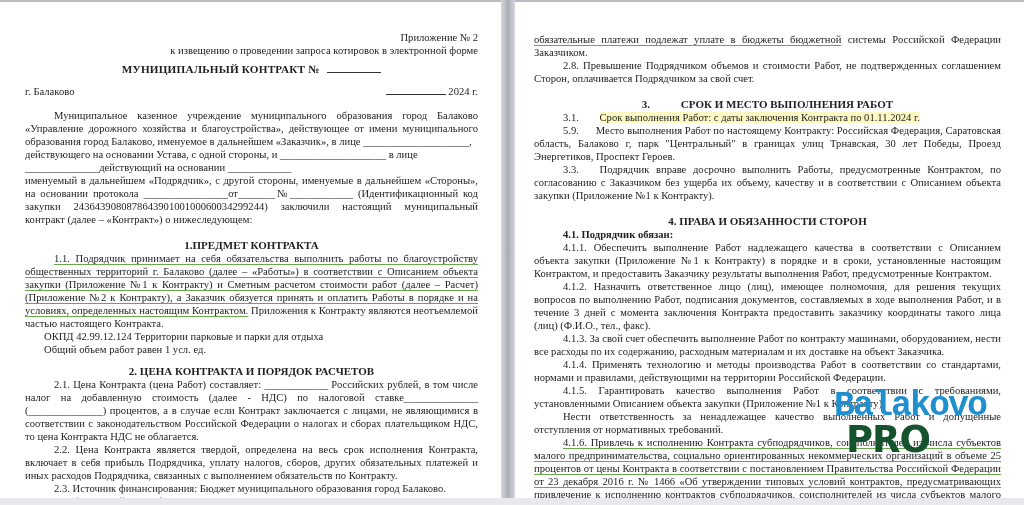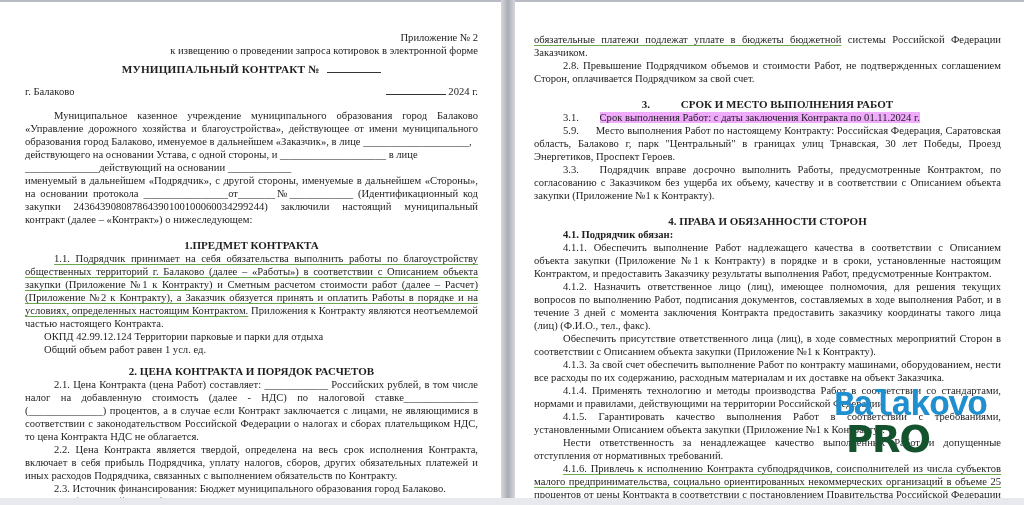--- a/index.html
+++ b/index.html
@@ -24,21 +24,21 @@
   #page-right .content { left:19px; width:467px; top:31px; }
   p { margin:0; text-align:justify; }
   .ind { text-indent:29px; }
   .ind2 { text-indent:19px; }
   .right { text-align:right; }
   .center { text-align:center; }
   .bold { font-weight:bold; }
   .title { font-weight:bold; font-size:11.2px; letter-spacing:0.2px; }
   .h { font-weight:bold; font-size:11px; text-align:center; }
   .gl { text-decoration:underline; text-decoration-color:#6aa84f; text-decoration-style:solid; text-underline-offset:2px; }
-  .hl { background:#f0abfc; }
+  .hl { background:#fef9c3; }
   .row { display:flex; justify-content:space-between; }
   .blank { display:inline-block; border-bottom:1px solid #333; height:9px; vertical-align:baseline; }
   .watermark { position:absolute; left:834px; top:388px; width:180px; height:80px; }
   .wm1 { position:absolute; left:0; top:0; font-family:Liberation Mono, monospace; font-weight:bold; font-size:35px; color:#1f8fd0; letter-spacing:-2px; line-height:36px; }
   .wm2 { position:absolute; left:12px; top:35px; font-family:"DejaVu Sans", sans-serif; font-weight:bold; font-size:37px; color:#14532d; letter-spacing:-1px; line-height:34px; }
   .bottom-bar { position:absolute; left:0; top:498px; width:1024px; height:7px; background:#e8e9ec; }
 </style>
 </head>
 <body>
 
@@ -92,21 +92,20 @@
       <span style="margin-left:14px;">Место выполнения Работ по настоящему Контракту: Российская Федерация, Саратовская область, Балаково г, парк "Центральный" в границах улиц Трнавская, 30 лет Победы, Проезд Энергетиков, Проспект Героев.</span>
     </p>
     <p class="ind">
       <span>3.3.</span>
       <span style="margin-left:14px;">Подрядчик вправе досрочно выполнить Работы, предусмотренные Контрактом, по согласованию с Заказчиком без ущерба их объему, качеству и в соответствии с Описанием объекта закупки (Приложение №1 к Контракту).</span>
     </p>
     <p class="h" style="margin-top:13px;text-align:center;">4. ПРАВА И ОБЯЗАННОСТИ СТОРОН</p>
     <p class="ind bold">4.1. Подрядчик обязан:</p>
     <p class="ind">4.1.1. Обеспечить выполнение Работ надлежащего качества в соответствии с Описанием объекта закупки (Приложение №1 к Контракту) в порядке и в сроки, установленные настоящим Контрактом, и предоставить Заказчику результаты выполнения Работ, предусмотренные Контрактом.</p>
     <p class="ind">4.1.2. Назначить ответственное лицо (лиц), имеющее полномочия, для решения текущих вопросов по выполнению Работ, подписания документов, составляемых в ходе выполнения Работ, и в течение 3 дней с момента заключения Контракта предоставить заказчику координаты такого лица (лиц) (Ф.И.О., тел., факс).</p>
-    <p class="ind">Обеспечить присутствие ответственного лица (лиц), в ходе совместных мероприятий Сторон в соответствии с Описанием объекта закупки (Приложение №1 к Контракту).</p>
     <p class="ind">4.1.3. За свой счет обеспечить выполнение Работ по контракту машинами, оборудованием, нести все расходы по их содержанию, расходным материалам и их доставке на объект Заказчика.</p>
     <p class="ind">4.1.4. Применять технологию и методы производства Работ в соответствии со стандартами, нормами и правилами, действующими на территории Российской Федерации.</p>
     <p class="ind">4.1.5. Гарантировать качество выполнения Работ в соответствии с требованиями, установленными Описанием объекта закупки (Приложение №1 к Контракту).</p>
     <p class="ind">Нести ответственность за ненадлежащее качество выполненных Работ и допущенные отступления от нормативных требований.</p>
     <p class="ind"><span class="gl">4.1.6. Привлечь к исполнению Контракта субподрядчиков, соисполнителей из числа субъектов малого предпринимательства, социально ориентированных некоммерческих организаций в объеме 25 процентов от цены Контракта в соответствии с постановлением Правительства Российской Федерации от 23 декабря 2016 г. № 1466 «Об утверждении типовых условий контрактов, предусматривающих привлечение к исполнению контрактов субподрядчиков, соисполнителей из числа субъектов малого предпринимательства, социально ориентированных некоммерческих организаций».</span></p>
   </div>
 </div>
 
 <div class="watermark">
   <div class="wm1">Balakovo</div>

